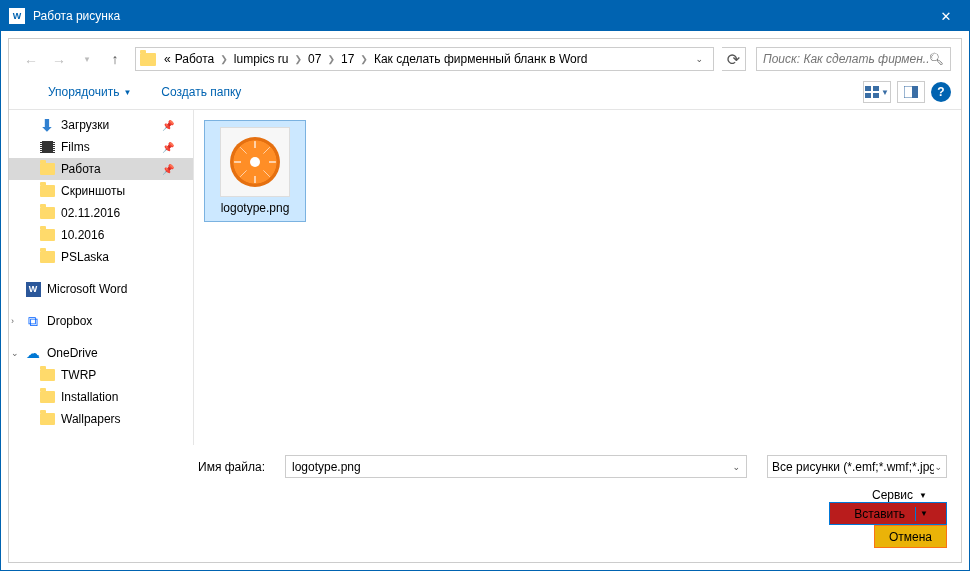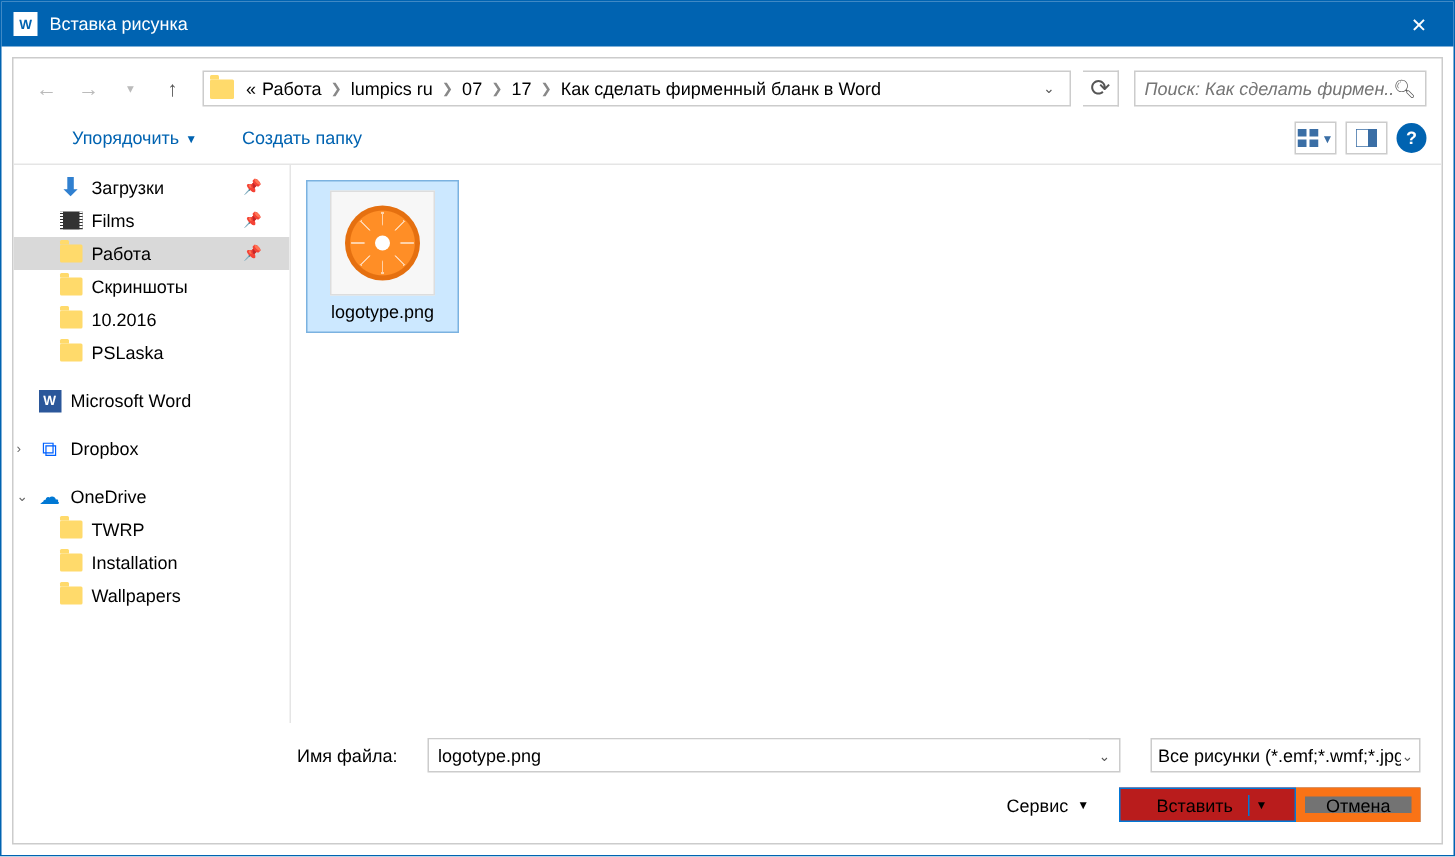--- a/index.html
+++ b/index.html
@@ -56,36 +56,36 @@
       background: conic-gradient(#fff 0 2deg, transparent 2deg 43deg, #fff 43deg 47deg, transparent 47deg 88deg, #fff 88deg 92deg, transparent 92deg 133deg, #fff 133deg 137deg, transparent 137deg 178deg, #fff 178deg 182deg, transparent 182deg 223deg, #fff 223deg 227deg, transparent 227deg 268deg, #fff 268deg 272deg, transparent 272deg 313deg, #fff 313deg 317deg, transparent 317deg 358deg, #fff 358deg 360deg);
       -webkit-mask: radial-gradient(circle, transparent 38%, #000 42%); mask: radial-gradient(circle, transparent 38%, #000 42%);
       opacity: 0.6;
     }
     .file-name { font-size: 12px; text-align: center; }
     .bottom { padding: 10px 14px 14px 14px; }
     .filename-row { display: flex; align-items: center; gap: 20px; margin-bottom: 10px; padding-left: 175px; }
     .filename-label { font-size: 12px; }
     .filename-input { flex: 1; border: 1px solid #ccc; height: 23px; padding: 0 6px; font-size: 12px; outline: none; }
     .filetype-select { width: 180px; border: 1px solid #ccc; height: 23px; padding: 0 4px; font-size: 12px; display: flex; align-items: center; justify-content: space-between; cursor: pointer; }
-    .button-row { display: flex; align-items: center; justify-content: flex-end; gap: 0; }
+    .button-row { display: flex; align-items: flex-end; justify-content: flex-end; gap: 0; flex-direction: column; }
     .service-link { font-size: 12px; margin-right: 20px; display: flex; align-items: center; gap: 6px; cursor: pointer; }
-    .btn { height: 23px; border: 6px solid #f97316; background: #737373; font-size: 12px; padding: 0 14px; cursor: pointer; display: flex; align-items: center; }
+    .btn { height: 23px; border: 1px solid #f97316; background: #eab308; font-size: 12px; padding: 0 14px; cursor: pointer; display: flex; align-items: center; }
     .btn.primary { border: 1px solid #0078d7; background: #b91c1c; }
     .btn-split { display: flex; }
     .btn-split .btn-main { border-right: 1px solid #0078d7; padding: 0 10px; }
     .btn-split .btn-arrow { width: 16px; display: flex; align-items: center; justify-content: center; font-size: 8px; }
     .combo-arrow { font-size: 9px; color: #555; }
   </style>
 </head>
 <body>
 
 <div class="dialog">
   <div class="titlebar">
     <div class="titlebar-icon">W</div>
-    <div class="titlebar-title">Вставка рисунка</div>
+    <div class="titlebar-title">Работа рисунка</div>
     <div class="close-btn">✕</div>
   </div>
 
   <div class="content">
     <div class="addressbar">
       <div class="nav-btn disabled">←</div>
       <div class="nav-btn disabled">→</div>
       <div class="nav-btn disabled" style="font-size:9px">▾</div>
       <div class="nav-btn">↑</div>
       <div class="path-box">
@@ -161,20 +161,26 @@
         <div class="tree-item lvl0">
           <span class="tree-icon">
               <span class="folder-ico"></span>
             </span>
           <span>Скриншоты</span>
         </div>
         <div class="tree-item lvl0">
           <span class="tree-icon">
               <span class="folder-ico"></span>
             </span>
+          <span>02.11.2016</span>
+        </div>
+        <div class="tree-item lvl0">
+          <span class="tree-icon">
+              <span class="folder-ico"></span>
+            </span>
           <span>10.2016</span>
         </div>
         <div class="tree-item lvl0">
           <span class="tree-icon">
               <span class="folder-ico"></span>
             </span>
           <span>PSLaska</span>
         </div>
         <div class="tree-item lvl0" style="padding-left:16px;margin-top:10px">
           <span class="tree-icon">

